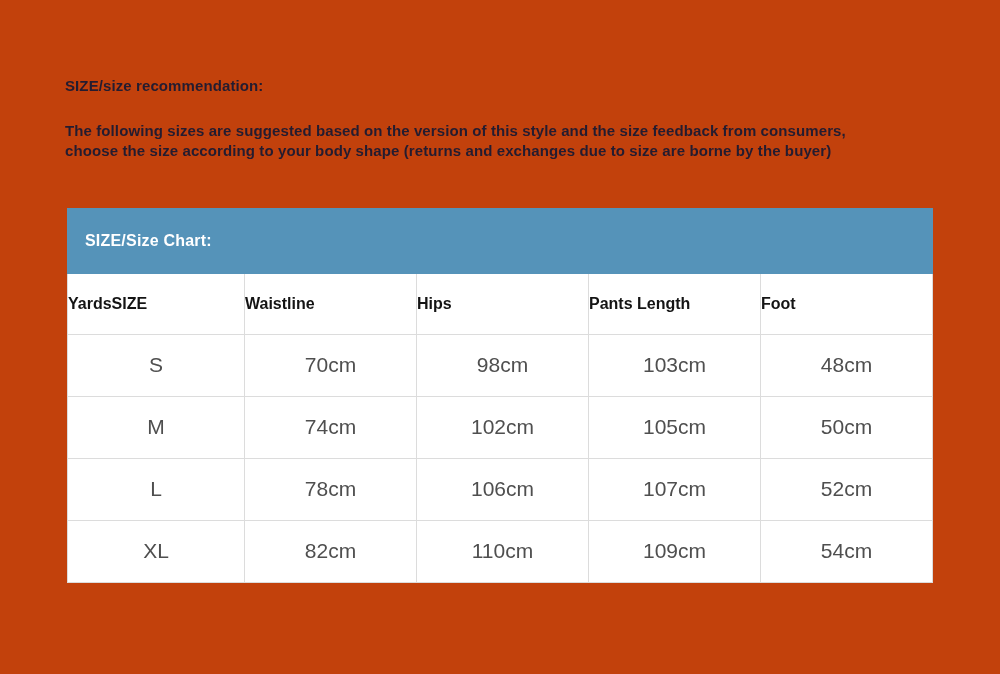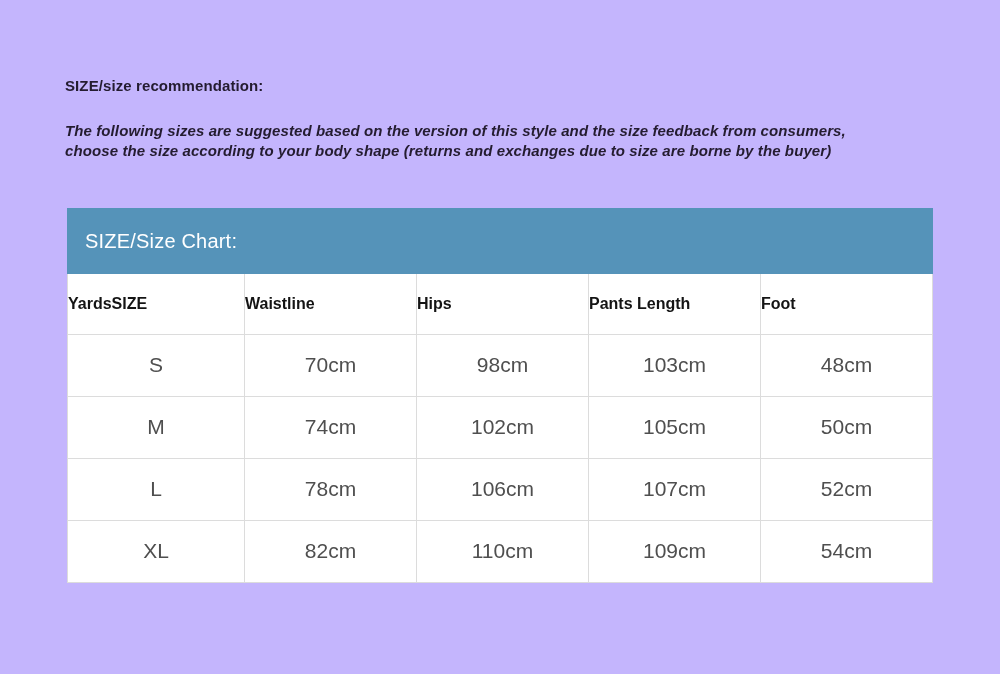--- a/index.html
+++ b/index.html
@@ -3,21 +3,21 @@
 <meta charset="utf-8">
 <style>
   * { margin: 0; padding: 0; box-sizing: border-box; }
   html, body { background: #ffffff; }
   body { font-family: "Liberation Sans", sans-serif; }
 
   .page {
     position: relative;
     width: 1000px;
     height: 674px;
-    background: #c4b5fd;
+    background: #c2410c;
     overflow: hidden;
   }
 
   .page-title {
     position: absolute;
     left: 65px;
     top: 77px;
     font-size: 15px;
     font-weight: bold;
     color: #241c30;
@@ -27,42 +27,41 @@
   .size-note {
     position: absolute;
     left: 65px;
     top: 121px;
     width: 880px;
     font-size: 15px;
     font-weight: bold;
     color: #241c30;
     line-height: 19.5px;
     letter-spacing: 0.1px;
-    font-style: italic;
   }
 
   .size-chart {
     position: absolute;
     left: 67px;
     top: 208px;
     width: 866px;
   }
 
   .chart-header-bar {
     width: 866px;
     height: 66px;
     background: #5593b9;
     display: flex;
     align-items: center;
     padding-left: 18px;
   }
   .chart-header-bar .chart-header-title {
     color: #ffffff;
-    font-size: 20px;
-    font-weight: normal;
+    font-size: 16px;
+    font-weight: bold;
     letter-spacing: 0.2px;
   }
 
   table.size-table {
     width: 866px;
     border-collapse: collapse;
     table-layout: fixed;
     background: #ffffff;
   }
   table.size-table col.c1 { width: 177px; }

